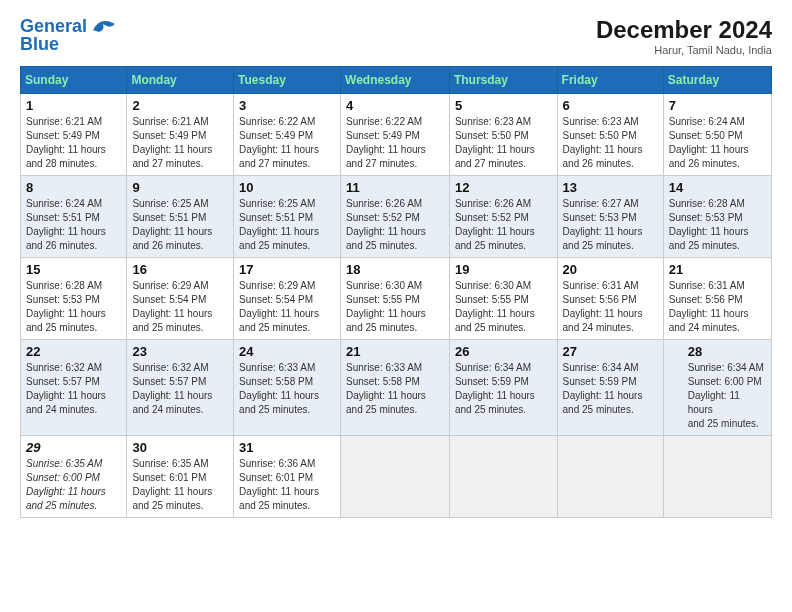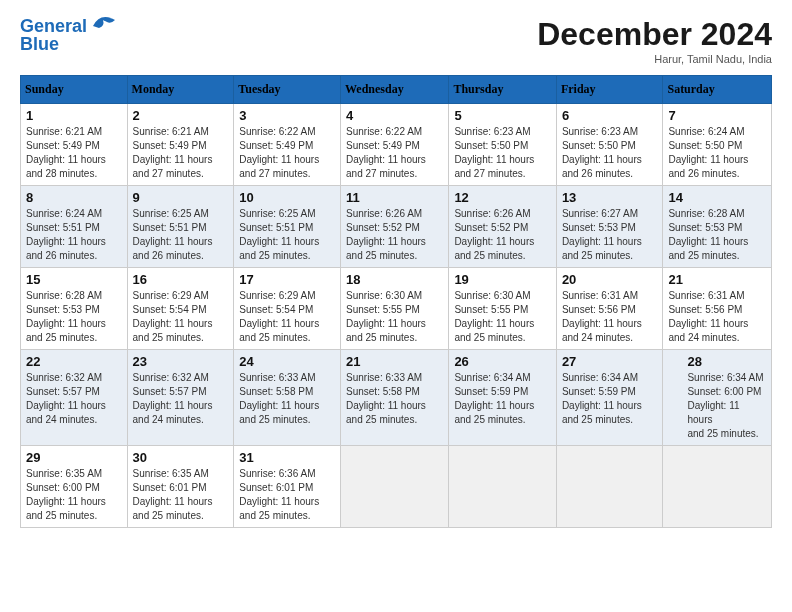--- a/index.html
+++ b/index.html
@@ -31,41 +31,40 @@
       color: #1a1a1a;
       line-height: 1.2;
     }
     .logo-text span {
       color: #1e6bb8;
     }
     .title-block {
       text-align: right;
     }
     .month-title {
-      font-size: 32px;
+      font-size: 24px;
       font-weight: bold;
       color: #1a1a1a;
     }
     .subtitle {
       font-size: 11px;
       color: #555;
     }
     .calendar {
       width: 100%;
       border-collapse: collapse;
     }
     .calendar th {
       background: #1e6bb8;
-      color: #000000;
+      color: #86efac;
       font-size: 12px;
       font-weight: bold;
       padding: 6px 4px;
       text-align: left;
       border: 1px solid #1a5fa0;
-      font-family: Liberation Serif, serif;
     }
     .calendar td {
       vertical-align: top;
       border: 1px solid #ccc;
       padding: 4px 5px;
       width: 113px;
       font-size: 10px;
       color: #333;
       background: #fff;
     }
@@ -88,21 +87,21 @@
       background: #f5f5f5;
     }
   </style>
 </head>
 <body>
 
 <div class="page">
   <div class="header">
     <div class="logo">
       <div>
-        <div style="display:flex;align-items:flex-start;">
+        <div style="display:flex;align-items:flex-end;">
           <span class="logo-text">
             <span style="color:#1e6bb8;">General</span>
           </span>
           <svg width="28" height="22" viewBox="0 0 28 22" style="margin-left:2px;margin-top:-4px;">
             <path d="M4 14 Q10 2 22 6 Q18 10 14 8 Q16 14 10 16 Z" fill="#1e6bb8"></path>
             <path d="M14 8 Q20 4 26 8 Q22 12 18 10 Z" fill="#1e6bb8"></path>
           </svg>
         </div>
         <div style="font-size:18px;font-weight:bold;color:#1e6bb8;margin-top:-4px;">Blue</div>
       </div>
@@ -156,21 +155,21 @@
         <tr>
           <td style="background-color: rgb(232, 238, 245); margin-top: 40px;"><span class="day-num">22</span><span class="day-info">Sunrise: 6:32 AM<br>Sunset: 5:57 PM<br>Daylight: 11 hours<br>and 24 minutes.</span></td>
           <td style="background-color: rgb(232, 238, 245);"><span class="day-num">23</span><span class="day-info">Sunrise: 6:32 AM<br>Sunset: 5:57 PM<br>Daylight: 11 hours<br>and 24 minutes.</span></td>
           <td style="background-color: rgb(232, 238, 245);"><span class="day-num">24</span><span class="day-info">Sunrise: 6:33 AM<br>Sunset: 5:58 PM<br>Daylight: 11 hours<br>and 25 minutes.</span></td>
           <td style="background-color: rgb(232, 238, 245);"><span class="day-num">21</span><span class="day-info">Sunrise: 6:33 AM<br>Sunset: 5:58 PM<br>Daylight: 11 hours<br>and 25 minutes.</span></td>
           <td style="background-color: rgb(232, 238, 245);"><span class="day-num">26</span><span class="day-info">Sunrise: 6:34 AM<br>Sunset: 5:59 PM<br>Daylight: 11 hours<br>and 25 minutes.</span></td>
           <td style="background-color: rgb(232, 238, 245);"><span class="day-num">27</span><span class="day-info">Sunrise: 6:34 AM<br>Sunset: 5:59 PM<br>Daylight: 11 hours<br>and 25 minutes.</span></td>
           <td style="background-color: rgb(232, 238, 245); padding-left: 24px;"><span class="day-num">28</span><span class="day-info">Sunrise: 6:34 AM<br>Sunset: 6:00 PM<br>Daylight: 11 hours<br>and 25 minutes.</span></td>
         </tr>
         <tr>
-          <td style="background-color: rgb(255, 255, 255);"><span class="day-num">29</span><span class="day-info">Sunrise: 6:35 AM<br>Sunset: 6:00 PM<br>Daylight: 11 hours<br>and 25 minutes.</span></td>
+          <td style="background-color: rgb(255, 255, 255); font-style: italic;"><span class="day-num">29</span><span class="day-info">Sunrise: 6:35 AM<br>Sunset: 6:00 PM<br>Daylight: 11 hours<br>and 25 minutes.</span></td>
           <td style="background-color: rgb(255, 255, 255);"><span class="day-num">30</span><span class="day-info">Sunrise: 6:35 AM<br>Sunset: 6:01 PM<br>Daylight: 11 hours<br>and 25 minutes.</span></td>
           <td style="background-color: rgb(255, 255, 255);"><span class="day-num">31</span><span class="day-info">Sunrise: 6:36 AM<br>Sunset: 6:01 PM<br>Daylight: 11 hours<br>and 25 minutes.</span></td>
           <td class="empty" style="background-color: rgb(240, 240, 240);"></td>
           <td class="empty" style="background-color: rgb(240, 240, 240);"></td>
           <td class="empty" style="background-color: rgb(240, 240, 240);"></td>
           <td class="empty" style="background-color: rgb(240, 240, 240);"></td>
         </tr>
       </tbody>
   </table>
 </div>

